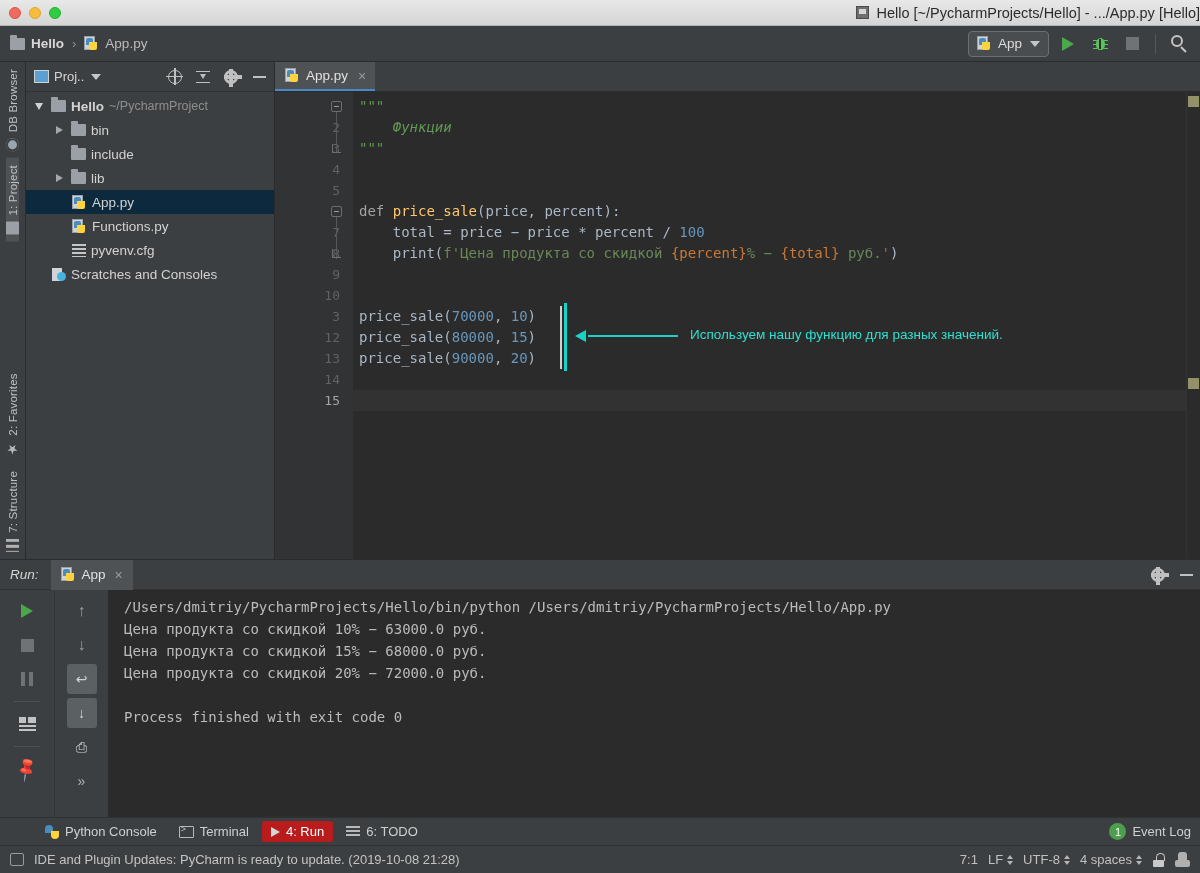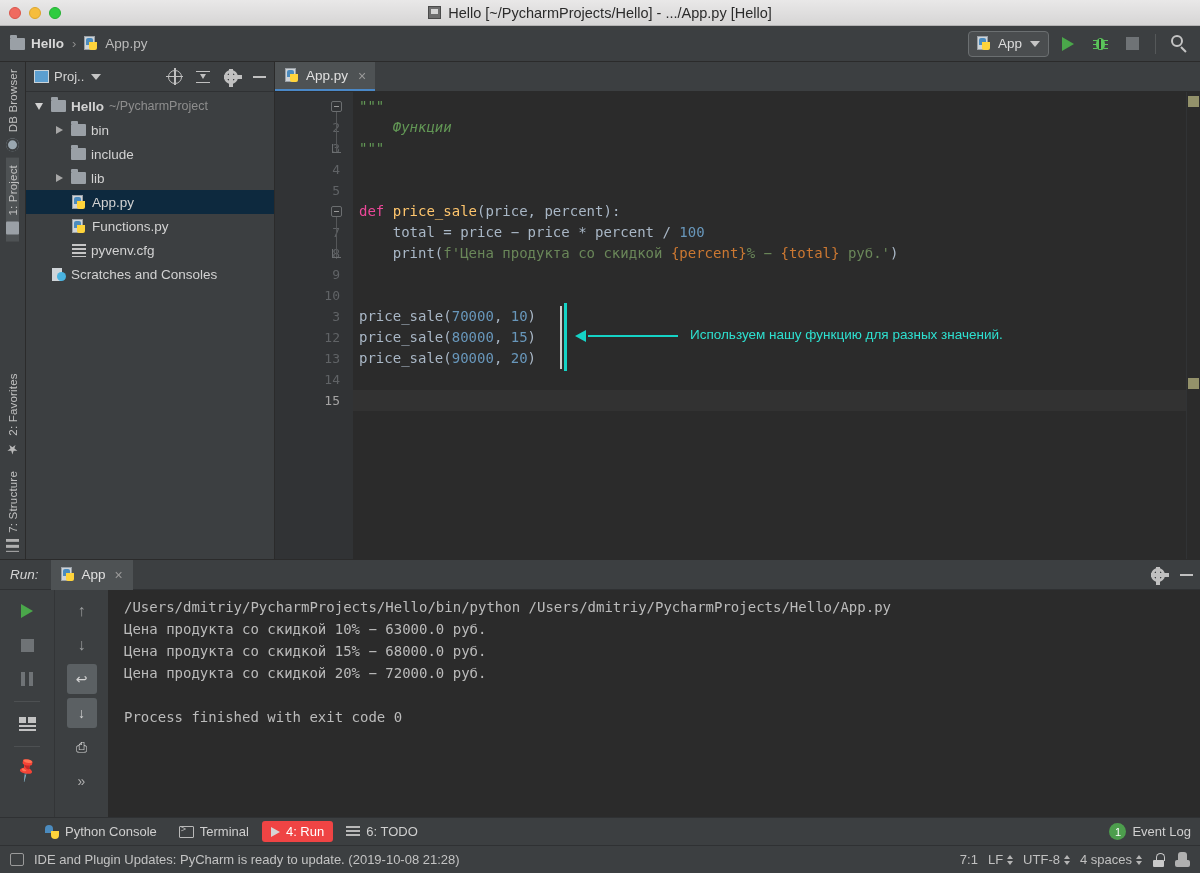--- a/index.html
+++ b/index.html
@@ -24,21 +24,21 @@
     display: flex; align-items: center;
     position: relative;
   }
   .lights { display: flex; gap: 8px; padding-left: 9px; }
   .light { width: 12px; height: 12px; border-radius: 50%; }
   .light.red { background: #ef6a60; border: 1px solid #d9554b; }
   .light.yellow { background: #f6bd3d; border: 1px solid #dda62c; }
   .light.green { background: #2ecc40; border: 1px solid #25b034; }
   .title-center {
     position: absolute; left: 0; right: 0; top: 0; bottom: 0;
-    display: flex; align-items: center; justify-content: center;
+    display: flex; align-items: center; justify-content: flex-end;
     gap: 7px;
     font-size: 14.5px; color: #2b2b2b;
     pointer-events: none;
   }
   .win-ico {
     width: 13px; height: 13px;
     background: #6e6e6e;
     border: 1px solid #4a4a4a;
     position: relative; flex: 0 0 13px;
   }
@@ -304,21 +304,21 @@
   }
 
   .code {
     flex: 1 1 auto; position: relative; padding-top: 4px;
     font-family: "DejaVu Sans Mono", monospace;
     font-size: 14px;
     overflow: hidden;
   }
   .cline { height: 21px; line-height: 21px; white-space: pre; padding-left: 6px; color: #a9b7c6; }
   .cline.hl { background: #323232; }
-  .k { color: #ec4899; }
+  .k { color: #a3a3a3; }
   .fn { color: #ffc66d; }
   .pm { color: #a9b7c6; }
   .num { color: #6897bb; }
   .str { color: #6a8759; }
   .doc { color: #629755; font-style: italic; }
   .docq { color: #629755; }
   .fb { color: #cc7832; }
   .caret-bar {
     position: absolute; width: 2px; background: #cfcfcf;
   }
@@ -412,21 +412,21 @@
     background: #3c3f41;
     display: flex; align-items: center;
     padding-left: 36px; gap: 4px;
     border-top: 1px solid #2f3133;
   }
   .btab {
     display: flex; align-items: center; gap: 6px;
     padding: 3px 9px; font-size: 13px; color: #cfcfcf; cursor: default;
     border-radius: 3px;
   }
-  .btab.active { background: #ef4444; color: #ffffff; }
+  .btab.active { background: #b91c1c; color: #ffffff; }
   .bt-spacer { flex: 1 1 auto; }
   .badge {
     width: 17px; height: 17px; border-radius: 50%; background: #4d9e4d;
     color: #ffffff; font-size: 11px; display: flex; align-items: center; justify-content: center;
   }
   .ico-term { width: 15px; height: 12px; border: 1.4px solid #b9b9b9; position: relative; border-radius: 1px; }
   .ico-term::after { content: ">"; position: absolute; left: 1px; top: -3px; font-size: 9px; color: #b9b9b9; }
   .ico-todo { width: 14px; height: 11px; background: repeating-linear-gradient(#b9b9b9 0 2px, transparent 2px 4px); }
   .ico-pycon { position: relative; width: 14px; height: 14px; }
   .ico-pycon .a { position:absolute; left:0; top:0; width:8px;height:8px;border-radius:4px 4px 0 0; background:#4b8bbe;}

